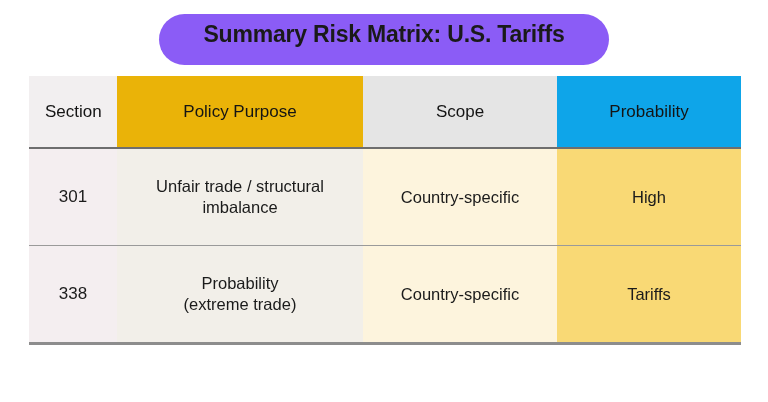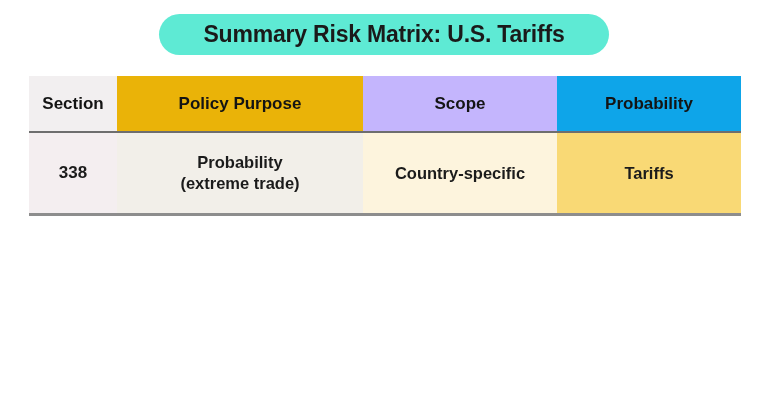--- a/index.html
+++ b/index.html
@@ -24,23 +24,23 @@
   
   .title-wrap {
     position: absolute;
     left: 0;
     top: 14px;
     width: 768px;
     display: flex;
     justify-content: center;
   }
   .title-pill {
-    background: #5eead4;
+    background: #8b5cf6;
     border-radius: 26px;
-    padding: 7px 44px 6px 44px;
+    padding: 7px 44px 16px 44px;
     display: inline-block;
   }
   .title-text {
     font-family: "Liberation Sans", sans-serif;
     font-size: 23px;
     font-weight: bold;
     color: #1a1a1a;
     letter-spacing: -0.2px;
     line-height: 1.2;
     white-space: nowrap;
@@ -52,44 +52,44 @@
     left: 29px;
     top: 76px;
     width: 712px;
   }
   table.matrix {
     border-collapse: collapse;
     width: 712px;
     table-layout: fixed;
   }
   table.matrix td, table.matrix th {
-    padding: 8px;
+    padding: 16px;
     margin: 0;
     vertical-align: middle;
     text-align: center;
-    font-weight: bold;
+    font-weight: normal;
   }
 
   
   col.c-section { width: 88px; }
   col.c-purpose { width: 246px; }
   col.c-scope   { width: 194px; }
   col.c-prob    { width: 184px; }
 
   
   thead tr th {
     height: 39px;
     font-size: 17px;
     font-weight: bold;
     color: #141414;
     border-bottom: 2px solid #6e6e6e;
   }
   th.h-section { background: #f2eff0; }
   th.h-purpose { background: #eab308; }
-  th.h-scope   { background: #c4b5fd; }
+  th.h-scope   { background: #e5e5e5; }
   th.h-prob    { background: #0ea5e9; }
 
   
   tbody tr td {
     border-bottom: 1px solid #9a9a9a;
     font-size: 16.5px;
     color: #1b1b1b;
     line-height: 1.26;
   }
   tbody tr.tall td   { height: 64px; }
@@ -125,20 +125,29 @@
       <thead>
         <tr>
           <th class="h-section">Section</th>
           <th class="h-purpose">Policy Purpose</th>
           <th class="h-scope">Scope</th>
           <th class="h-prob">Probability</th>
         </tr>
       </thead>
       <tbody>
 
+        <tr class="tall">
+          <td class="c1">301</td>
+          <td class="c2">
+            <span class="cell-line">Unfair trade / structural</span>
+            <span class="cell-line">imbalance</span>
+          </td>
+          <td class="c3">Country-specific</td>
+          <td class="c4">High</td>
+        </tr>
 
 
         <tr class="tall">
           <td class="c1">338</td>
           <td class="c2">
             <span class="cell-line">Probability</span>
             <span class="cell-line">(extreme trade)</span>
           </td>
           <td class="c3">Country-specific</td>
           <td class="c4">Tariffs</td>

